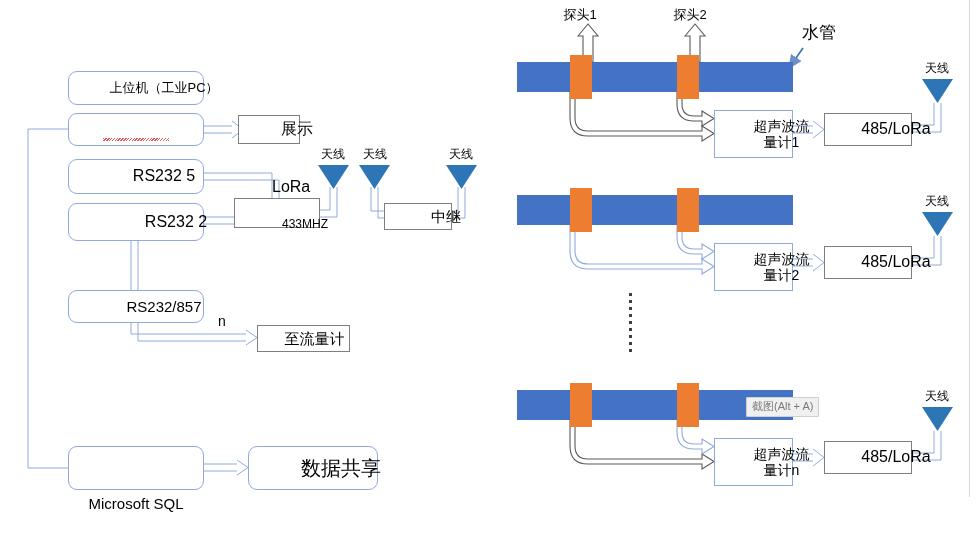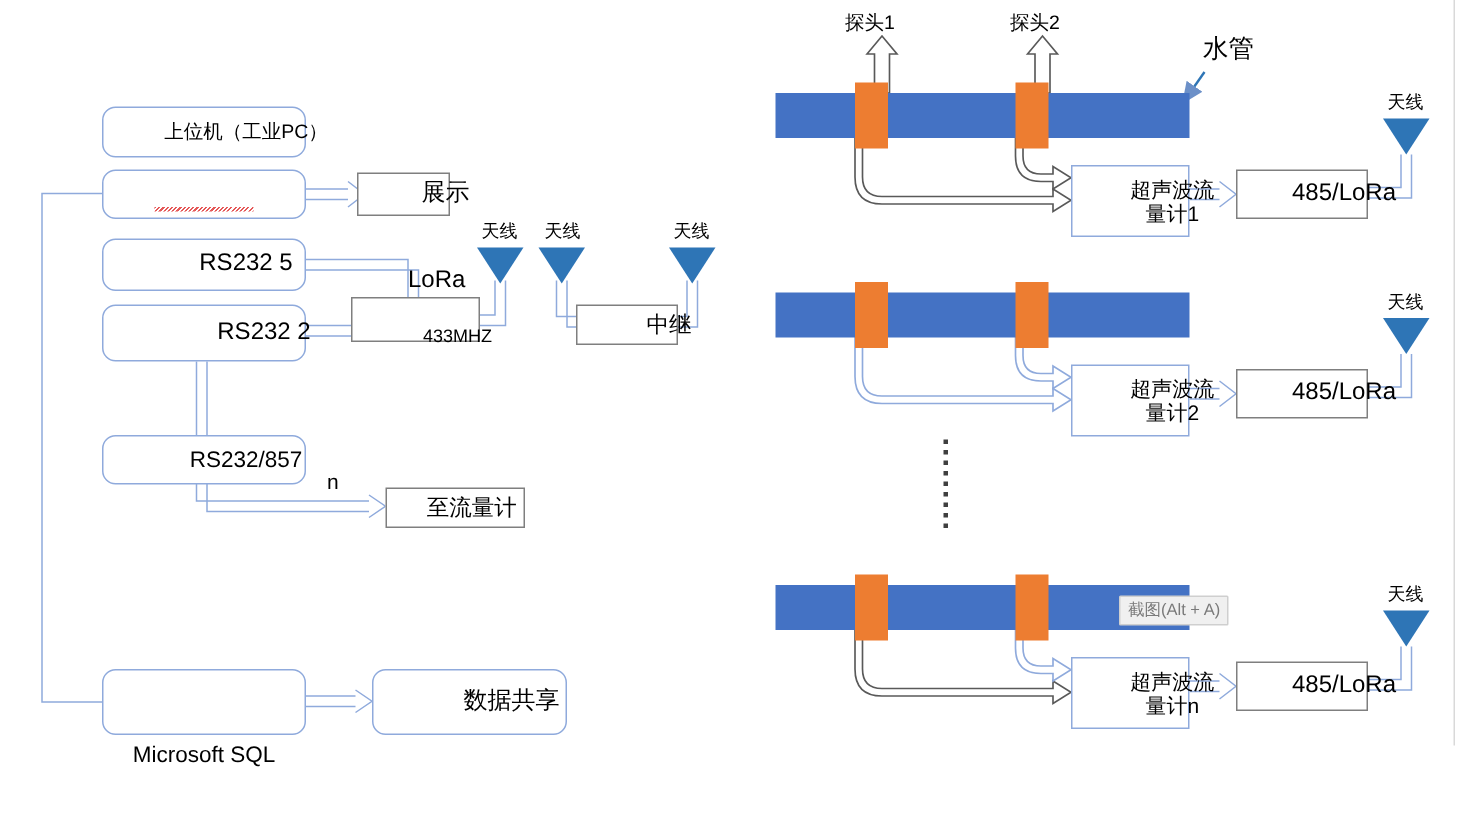--- a/index.html
+++ b/index.html
@@ -287,21 +287,21 @@
 
   <div class="lbl" style="left:218px;top:313px;font-size:14px;">n</div>
 
   <div class="sbox" style="left:257px;top:325px;width:93px;height:27px;"></div>
   <div class="box-txt" style="left:240px;top:325px;width:93px;height:27px;font-size:15px;">至流量计</div>
 
   <div class="rbox" style="left:68px;top:446px;width:136px;height:44px;"></div>
   <div class="lbl ctr" style="left:136px;top:495px;font-size:15px;">Microsoft SQL</div>
 
   <div class="rbox" style="left:248px;top:446px;width:130px;height:44px;"></div>
-  <div class="box-txt" style="left:248px;top:446px;width:130px;height:44px;font-size:16px;border-radius:18px;">数据共享</div>
+  <div class="box-txt" style="left:248px;top:446px;width:130px;height:44px;font-size:20px;border-radius:18px;">数据共享</div>
 
   <div class="lbl ctr" style="left:580px;top:8px;font-size:13px;">探头1</div>
   <div class="lbl ctr" style="left:690px;top:8px;font-size:13px;">探头2</div>
   <div class="lbl" style="left:802px;top:23px;font-size:17px;">水管</div>
 
   <div class="pipe" style="left:517px;top:62px;width:276px;height:30px;"></div>
   <div class="probe" style="left:570px;top:55px;width:22px;height:44px;"></div>
   <div class="probe" style="left:677px;top:55px;width:22px;height:44px;"></div>
 
   <div class="sbox-blue" style="left:714px;top:110px;width:79px;height:48px;"></div>

